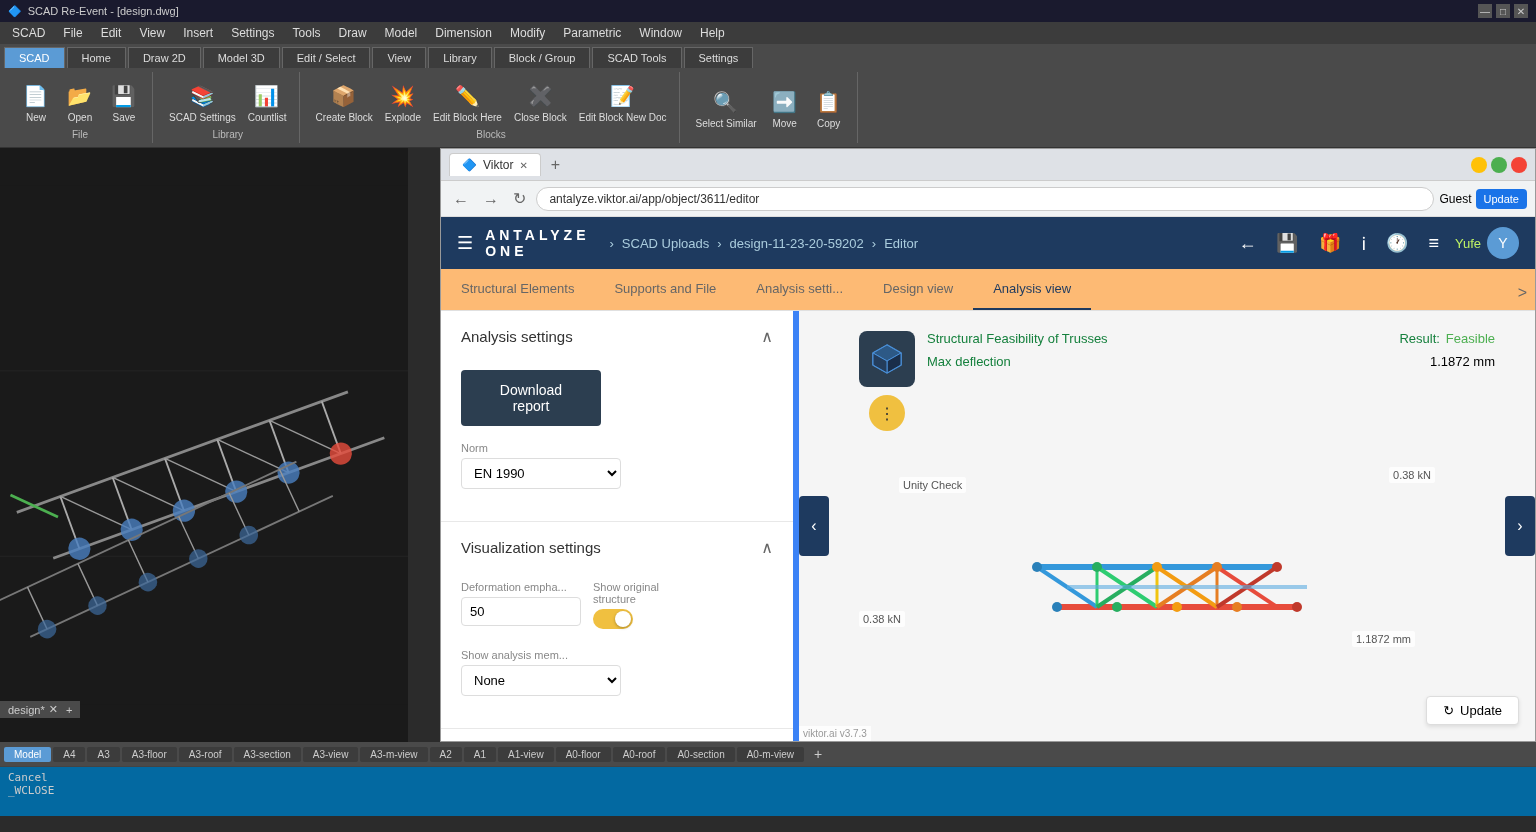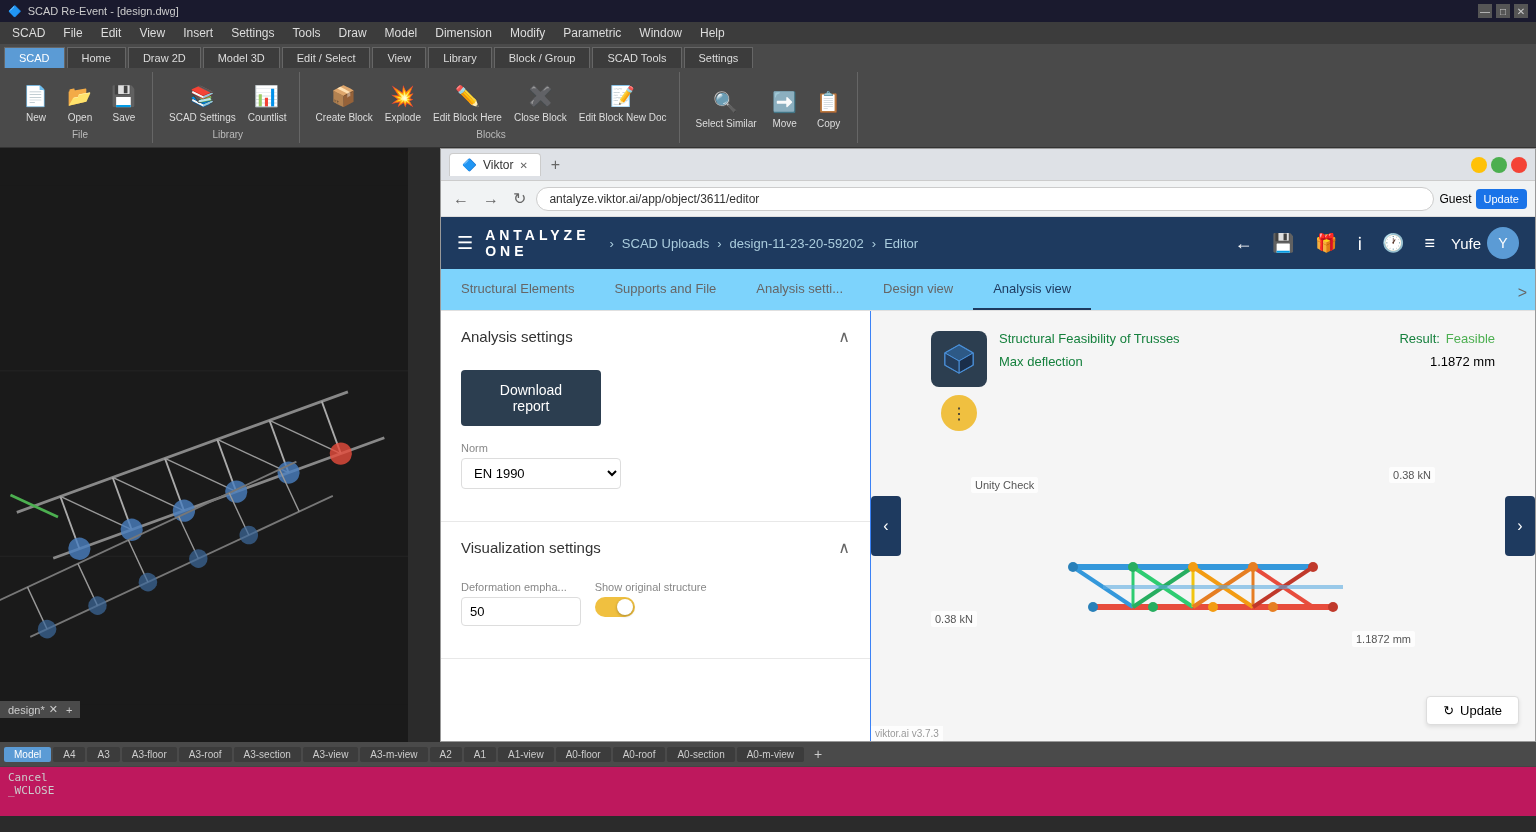--- a/index.html
+++ b/index.html
@@ -186,21 +186,21 @@
     .app-logo span { display: block; font-size: 14px; letter-spacing: 4px; }
     .breadcrumb { display: flex; align-items: center; gap: 8px; color: #acd; font-size: 13px; margin-left: 8px; }
     .breadcrumb-item { cursor: pointer; }
     .header-actions { margin-left: auto; display: flex; align-items: center; gap: 12px; color: white; }
     .header-icon-btn { background: none; border: none; color: white; cursor: pointer; font-size: 18px; padding: 4px; }
     .user-badge { display: flex; align-items: center; gap: 6px; cursor: pointer; }
     .user-avatar { width: 32px; height: 32px; border-radius: 50%; background: #5b9bd5; display: flex; align-items: center; justify-content: center; font-size: 14px; color: white; }
 
     
     .app-tabs {
-      background: #7dd3fc;
+      background: #fdba74;
       border-bottom: 1px solid #e0e0e0;
       display: flex;
       align-items: flex-end;
       padding: 0;
       overflow-x: auto;
     }
     .app-tab {
       padding: 12px 20px;
       font-size: 13px;
       color: #666;
@@ -213,23 +213,23 @@
 
     
     .panel-layout {
       display: flex;
       flex: 1;
       overflow: hidden;
     }
 
     
     .left-panel {
-      width: 430px;
+      width: 358px;
       background: white;
-      border-right: 1px solid #3b82f6;
+      border-right: 6px solid #3b82f6;
       overflow-y: auto;
       display: flex;
       flex-direction: column;
     }
 
     
     .panel-section {
       border-bottom: 1px solid #e8e8e8;
     }
     .section-header {
@@ -441,21 +441,21 @@
       bottom: 0;
       left: 0;
       font-size: 10px;
       color: #999;
       background: rgba(255,255,255,0.8);
       padding: 2px 4px;
     }
 
     
     .command-area {
-      background: #be185d;
+      background: #0369a1;
       height: 50px;
       border-top: 1px solid #444;
       padding: 4px 8px;
       color: #ccc;
       font-size: 11px;
       font-family: monospace;
     }
 
     .scroll-right-arrow {
       margin-left: auto;
@@ -692,21 +692,21 @@
           <span class="breadcrumb-item">Editor</span>
         </div>
         <div class="header-actions">
           <button class="header-icon-btn">←</button>
           <button class="header-icon-btn">💾</button>
           <button class="header-icon-btn">🎁</button>
           <button class="header-icon-btn">ℹ</button>
           <button class="header-icon-btn">🕐</button>
           <button class="header-icon-btn">≡</button>
           <div class="user-badge">
-            <span style="color:#ffffff; font-size:15px;">Yufe</span>
+            <span style="color:#bef264; font-size:13px;">Yufe</span>
             <div class="user-avatar">Y</div>
           </div>
         </div>
       </div>
 
       <div class="app-tabs">
         <div class="app-tab">Structural Elements</div>
         <div class="app-tab">Supports and File</div>
         <div class="app-tab">Analysis setti...</div>
         <div class="app-tab">Design view</div>
@@ -747,20 +747,26 @@
                   <label class="form-label">Deformation empha...</label>
                   <input class="form-input" value="50" style="">
                 </div>
                 <div class="form-field">
                   <label class="form-label">Show original structure</label>
                   <div class="toggle-switch">
                     <div class="toggle-knob"></div>
                   </div>
                 </div>
               </div>
+              <div class="form-field" style="margin-top:8px;">
+                <label class="form-label">Show analysis mem...</label>
+                <select class="form-select">
+                  <option>None</option>
+                </select>
+              </div>
             </div>
           </div>
         </div>
 
         <div class="right-panel">
 
           <button class="panel-nav-btn panel-nav-left">‹</button>
           <button class="panel-nav-btn panel-nav-right">›</button>
 
           <div class="analysis-content">

